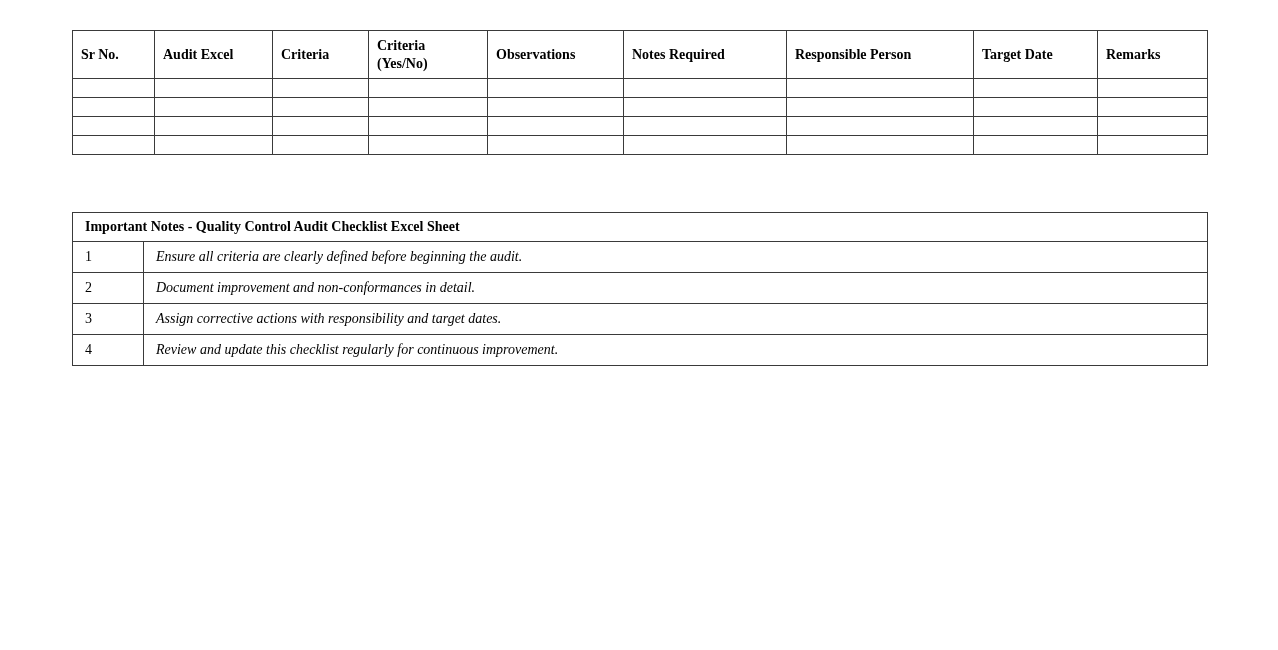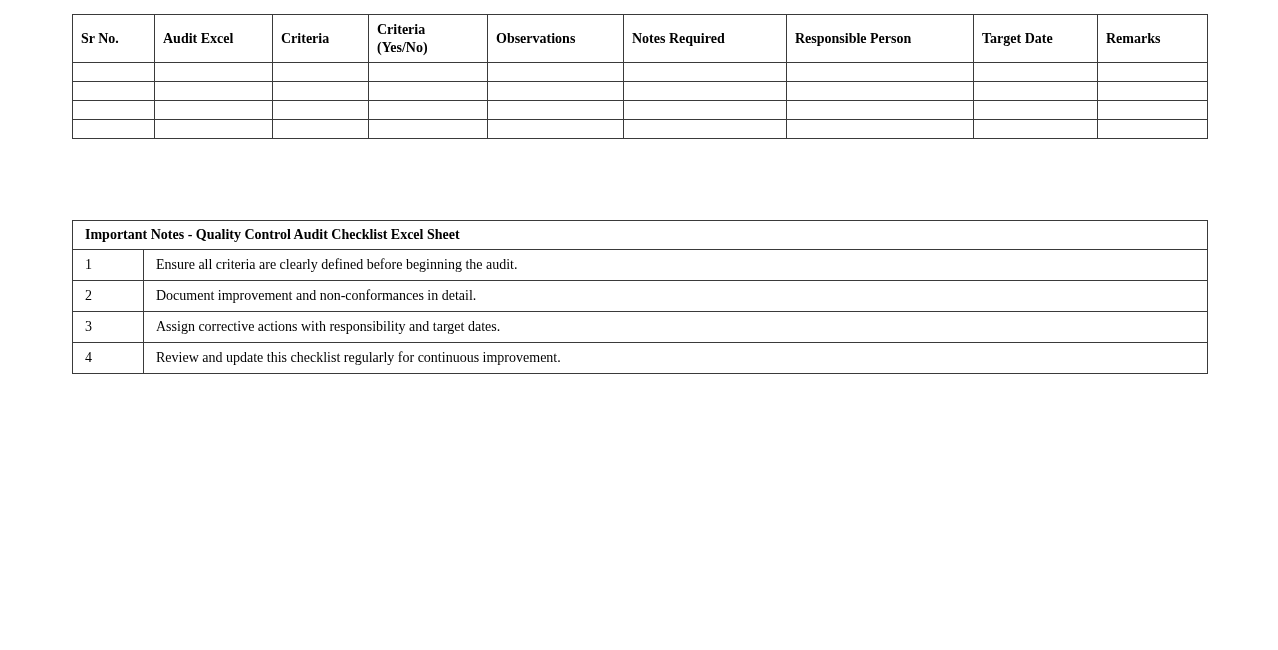--- a/index.html
+++ b/index.html
@@ -19,42 +19,42 @@
     left: 72px;
     background: #ffffff;
   }
   td, th {
     border: 1px solid #3a3a3a;
     font-size: 14px;
     overflow: hidden;
     box-sizing: border-box;
   }
   
-  .audit-table { top: 14px; width: 1135px; }
+  .audit-table { top: 30px; width: 1135px; }
   .audit-table th {
     font-weight: bold;
     text-align: left;
     vertical-align: middle;
     padding: 4px 8px;
     height: 48px;
     line-height: 1.25;
   }
   .audit-table td.empty-cell { height: 19px; padding: 0 6px; }
   
-  .notes-table { top: 220px; width: 1135px; }
+  .notes-table { top: 212px; width: 1135px; }
   .notes-table .title-cell {
     font-weight: bold;
     text-align: left;
     vertical-align: middle;
     padding: 4px 12px;
     height: 29px;
   }
   .notes-table td { height: 31px; vertical-align: middle; }
   .notes-table .note-no { padding: 4px 12px; }
-  .notes-table .note-text { padding: 4px 12px; }
+  .notes-table .note-text { padding: 4px 12px; font-style: italic; }
 </style>
 </head>
 <body>
 
 <table class="audit-table">
   <colgroup>
     <col style="width:82px">
       <col style="width:118px">
       <col style="width:96px">
     <col style="width:119px">

